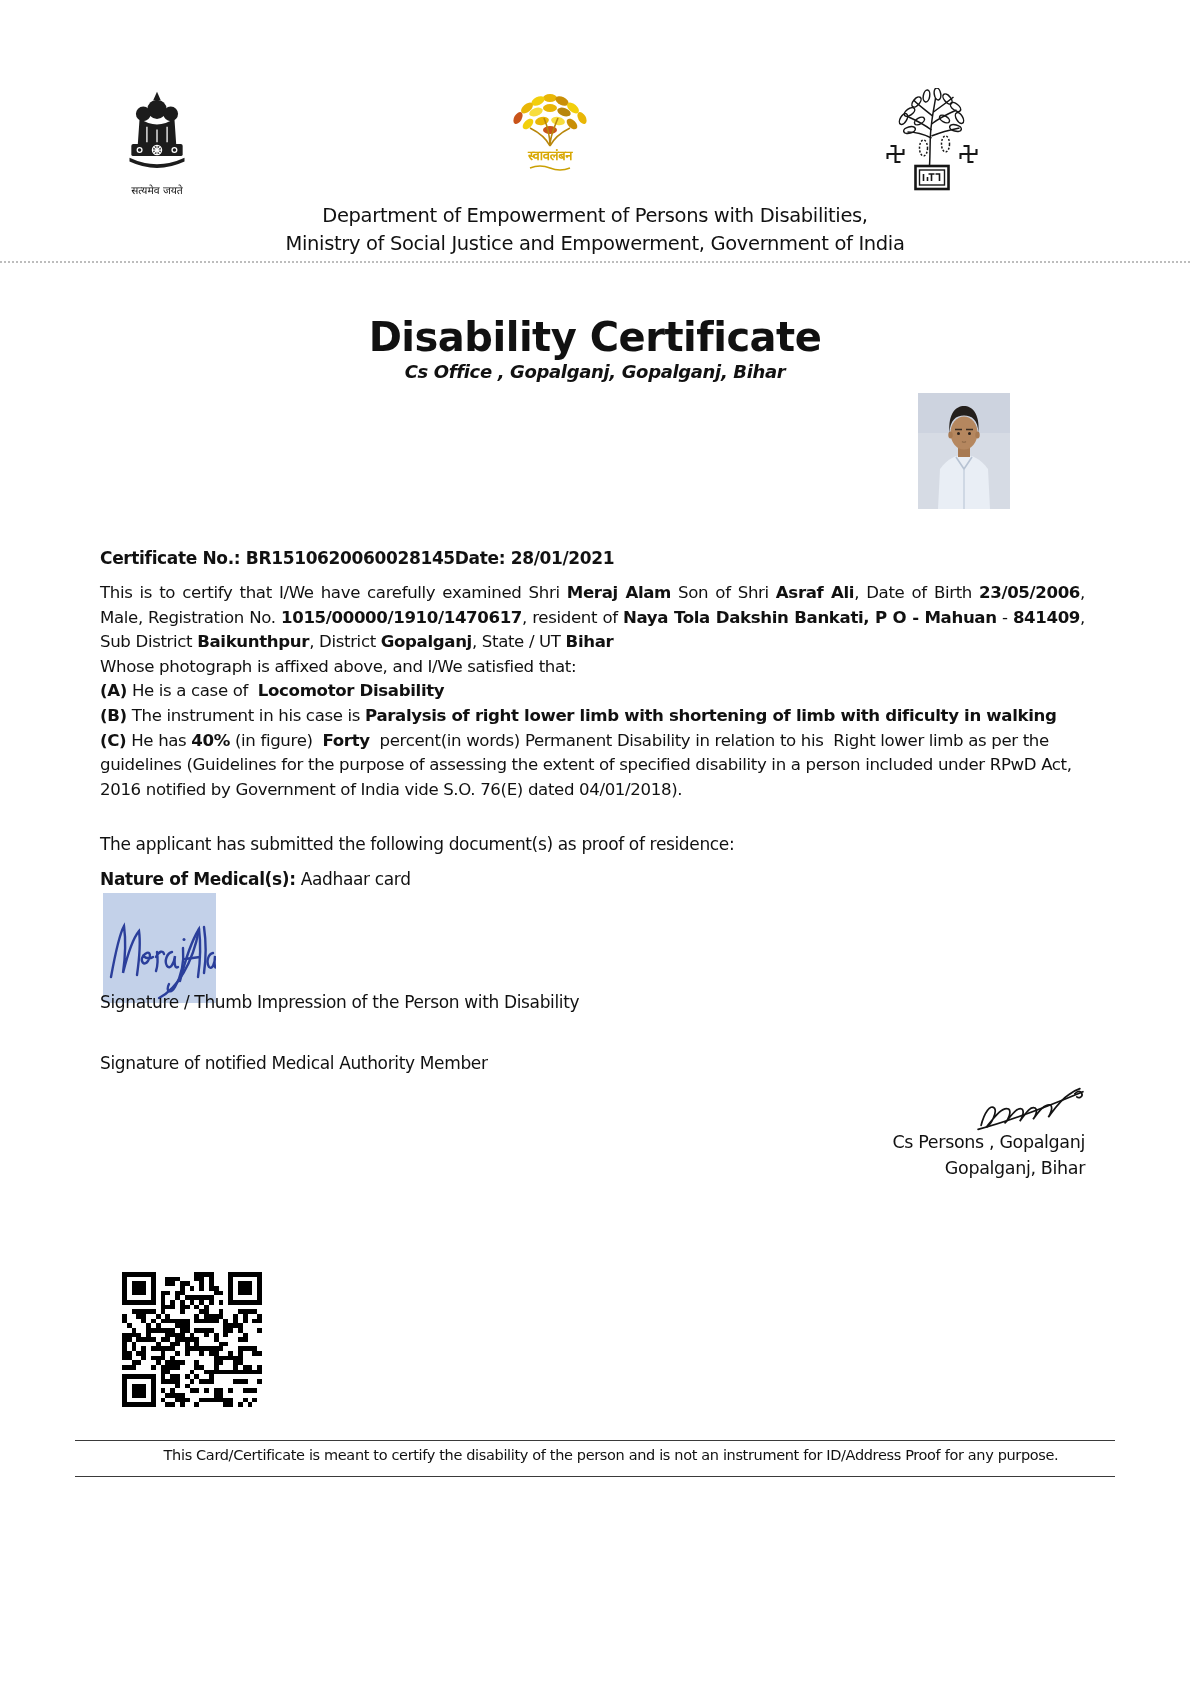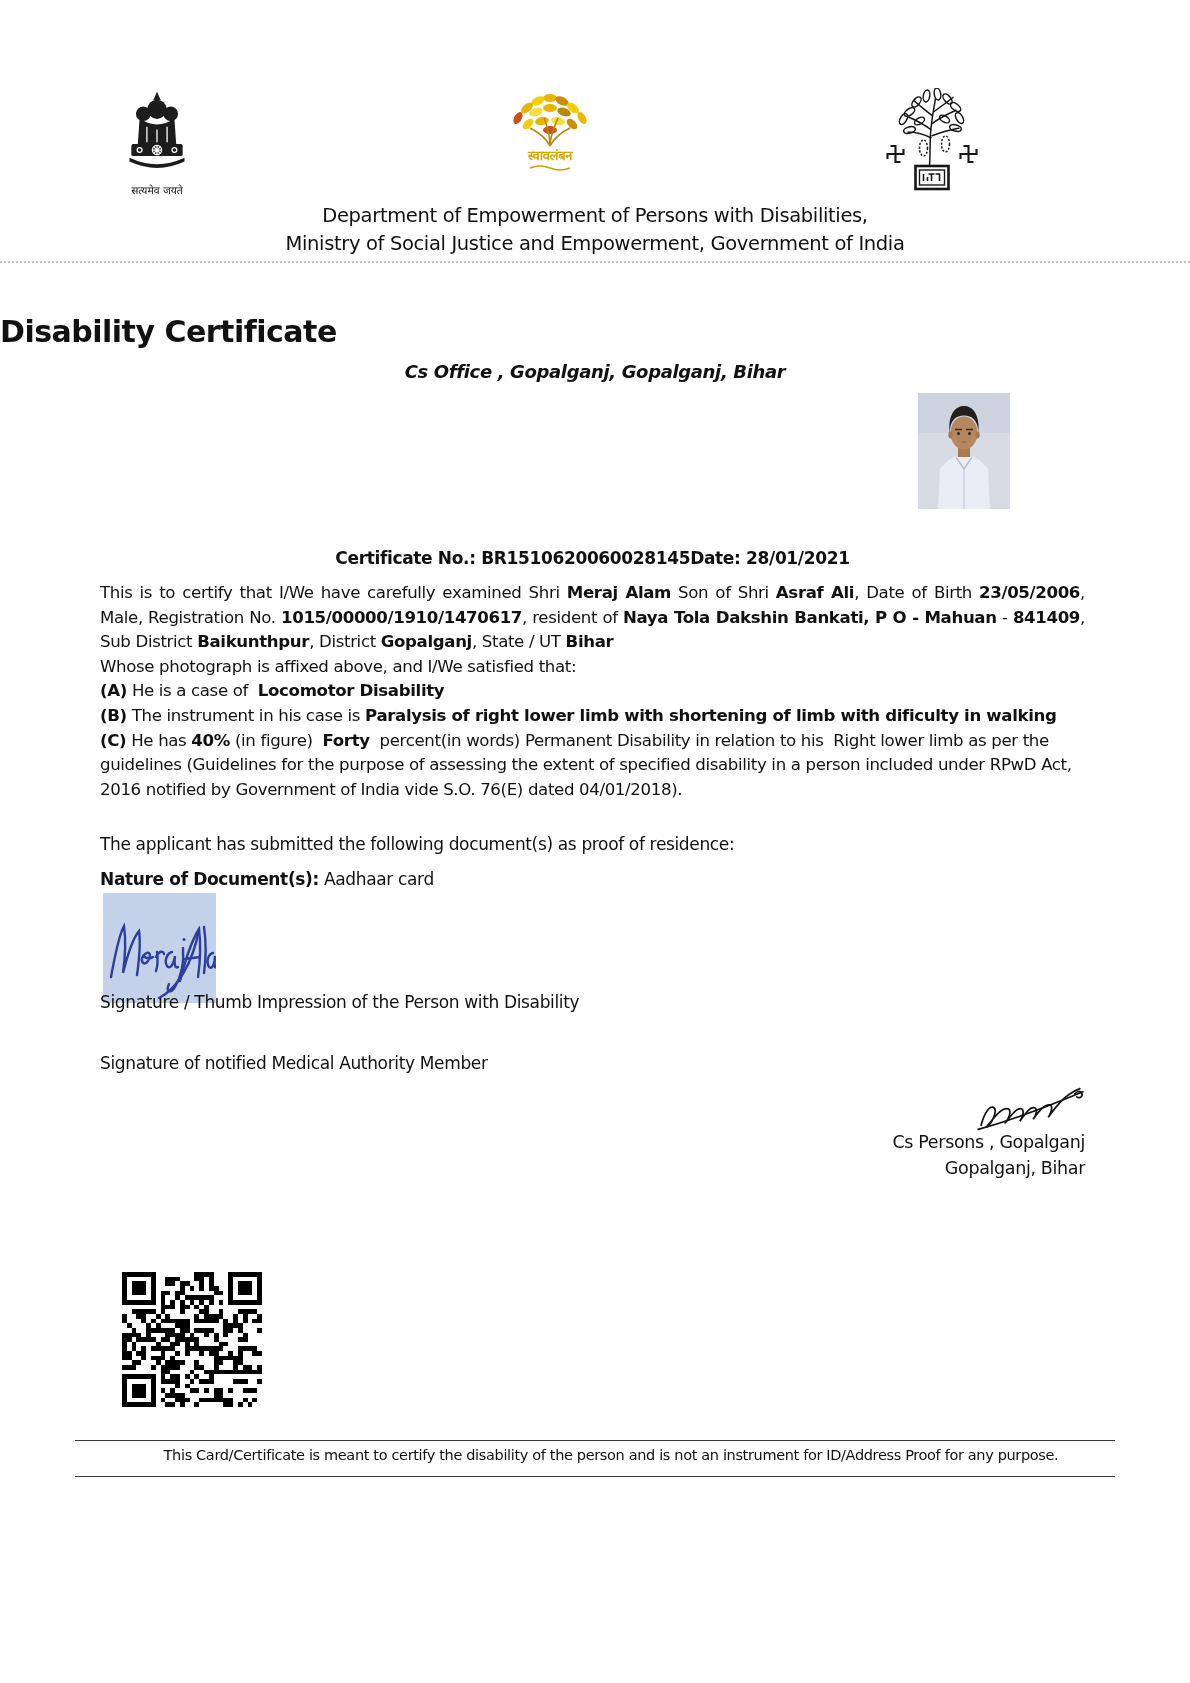--- a/index.html
+++ b/index.html
@@ -8,27 +8,27 @@
         letter-spacing:-0.35px;}
   .abs{position:absolute;}
   
   .emblem{left:116px;top:90px;width:82px;text-align:center;}
   .emblem-caption{font-size:10.5px;margin-top:1px;letter-spacing:0;}
   .swav{left:497px;top:88px;width:106px;text-align:center;}
   .bihar{left:878px;top:88px;width:108px;}
   
   .hdr{left:0;right:0;top:202px;text-align:center;font-size:19.5px;line-height:27.5px;}
   .dotted-rule{left:0;right:0;top:261px;border-top:2px dotted #bdbdbd;height:0;}
-  .title{left:0;right:0;top:314px;text-align:left;font-size:30px;font-weight:bold;letter-spacing:-0.5px;}
+  .title{left:0;right:0;top:314px;text-align:center;font-size:40px;font-weight:bold;letter-spacing:-0.5px;}
   .subtitle{left:0;right:0;top:361px;text-align:center;font-size:18px;font-weight:bold;font-style:italic;}
   
   .photo{left:918px;top:393px;width:92px;height:116px;}
   .photo svg{display:block;width:100%;height:100%;}
   
-  .certrow{left:100px;top:548px;width:985px;display:flex;justify-content:center;
+  .certrow{left:100px;top:548px;width:985px;display:flex;justify-content:flex-start;
            font-size:17px;font-weight:bold;}
   
   .bodytext{left:100px;top:581px;width:985px;font-size:16.6px;line-height:24.6px;}
   .bodytext .seg{white-space:pre-wrap;}
   .justify{text-align:justify;}
   .docs-intro{left:100px;top:834px;font-size:17px;}
   .nature{left:100px;top:869px;font-size:17px;}
   .nature .lbl{font-weight:bold;}
   .nature .val{}
   
@@ -175,21 +175,21 @@
   <div class="abs bodytext">
     <div class="justify"><span class="seg">This is to certify that I/We have carefully examined Shri </span><b class="seg">Meraj Alam</b><span class="seg"> Son of Shri </span><b class="seg">Asraf Ali</b><span class="seg">, Date of Birth </span><b class="seg">23/05/2006</b><span class="seg">, Male, Registration No. </span><b class="seg">1015/00000/1910/1470617</b><span class="seg">, resident of </span><b class="seg">Naya Tola Dakshin Bankati, P O - Mahuan</b><span class="seg"> - </span><b class="seg">841409</b><span class="seg">, Sub District </span><b class="seg">Baikunthpur</b><span class="seg">, District </span><b class="seg">Gopalganj</b><span class="seg">, State / UT </span><b class="seg">Bihar</b></div>
     <div>Whose photograph is affixed above, and I/We satisfied that:</div>
     <div><b class="seg">(A)</b><span class="seg"> He is a case of  </span><b class="seg">Locomotor Disability</b></div>
     <div><b class="seg">(B)</b><span class="seg"> The instrument in his case is </span><b class="seg">Paralysis of right lower limb with shortening of limb with dificulty in walking</b></div>
     <div><b class="seg">(C)</b><span class="seg"> He has </span><b class="seg">40%</b><span class="seg"> (in figure)  </span><b class="seg">Forty</b><span class="seg">  percent(in words) Permanent Disability in relation to his  Right lower limb as per the guidelines (Guidelines for the purpose of assessing the extent of specified disability in a person included under RPwD Act, 2016 notified by Government of India vide S.O. 76(E) dated 04/01/2018).</span></div>
   </div>
 
   <div class="abs docs-intro">The applicant has submitted the following document(s) as proof of residence:</div>
   <div class="abs nature">
-    <span class="lbl">Nature of Document(s):</span>
+    <span class="lbl">Nature of Medical(s):</span>
     <span class="val">Aadhaar card</span>
   </div>
 
   <div class="abs sig-person">
     <svg viewBox="0 0 113 110" role="img" aria-label="Meraj Alam">
       <rect width="113" height="110" fill="#c3d1e9"></rect>
       <g fill="none" stroke-linecap="round" stroke-width="2.4" stroke="#2b3f9b">
         <path d="M8,84 C12,62 16,42 21,33 C23,48 22,66 20,80 C26,56 31,44 36,38 C38,52 36,68 34,82"></path>
         <path d="M40,63 C46,56 49,61 45,68 C41,74 37,68 40,63 C44,66 47,66 50,64"></path>
         <path d="M54,59 C55,66 55,72 53,78 M53,64 C56,58 60,57 61,61"></path>

